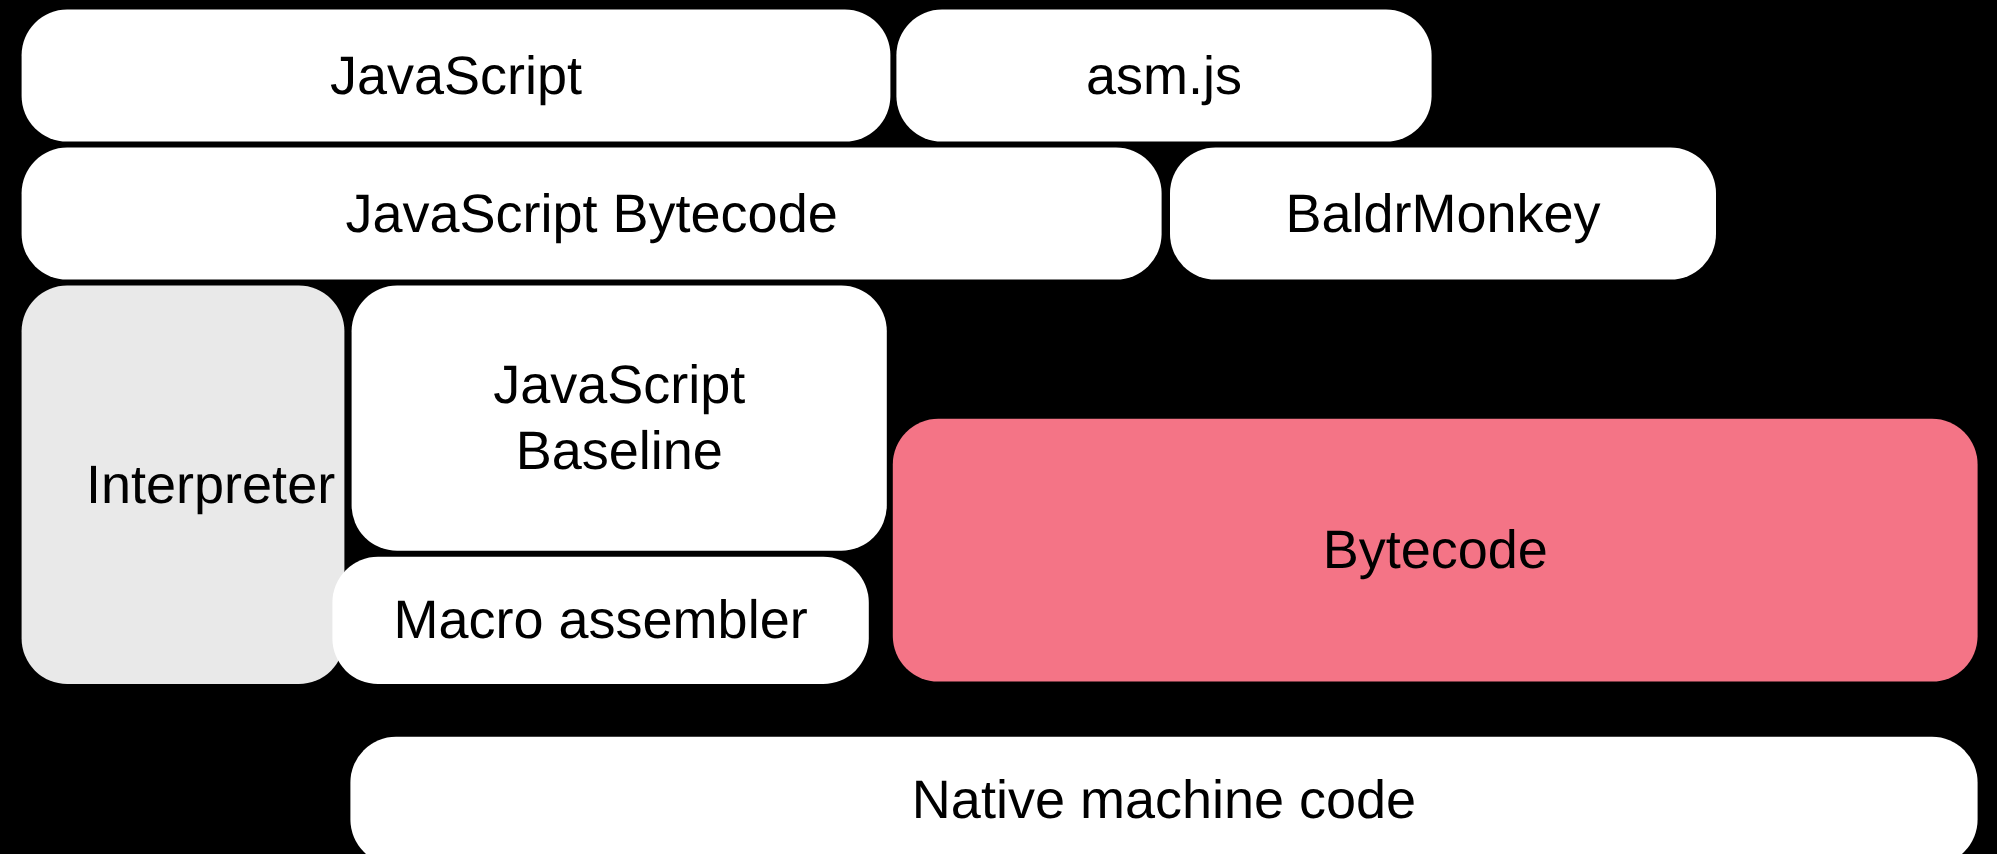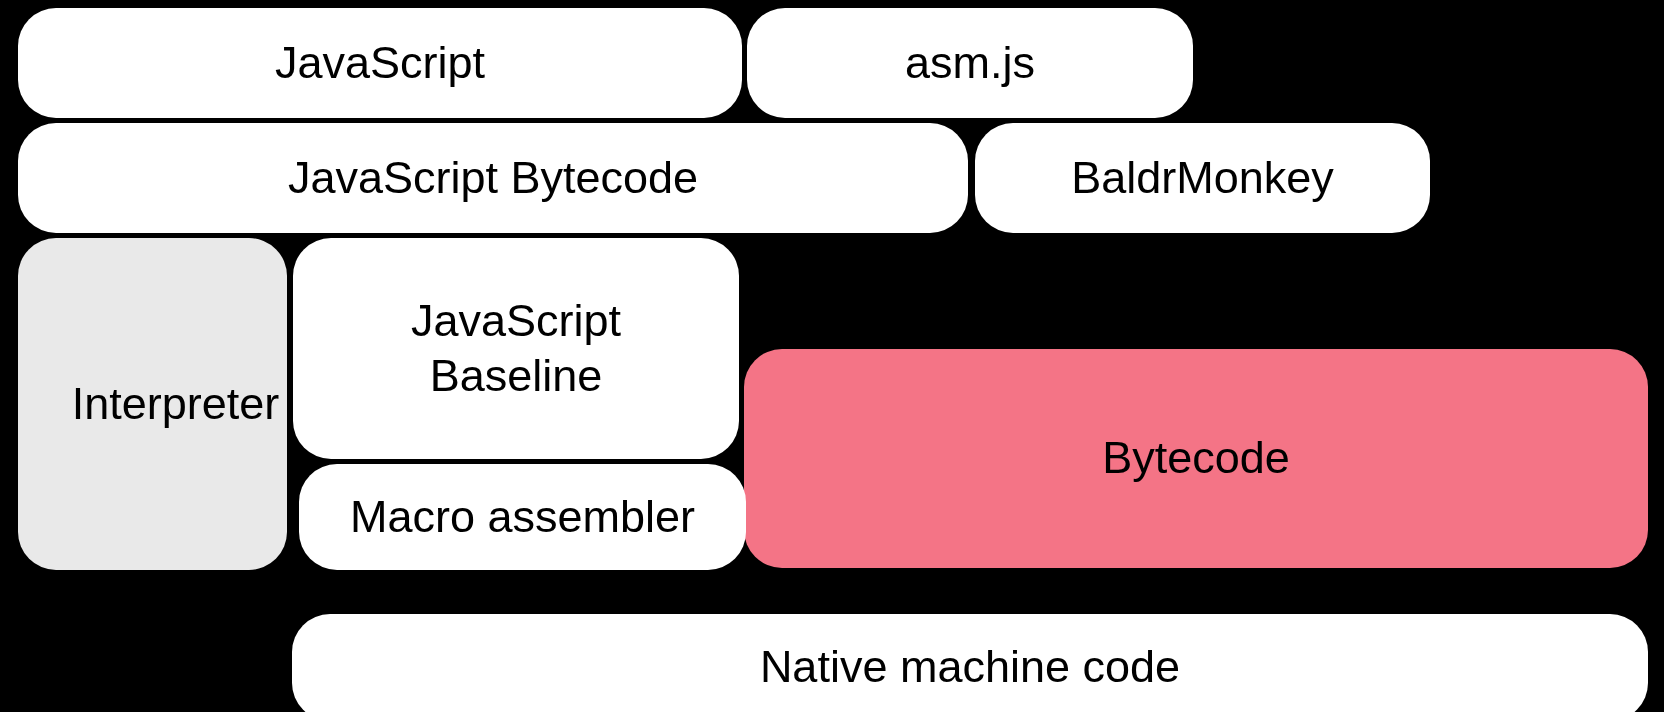--- a/index.html
+++ b/index.html
@@ -33,21 +33,21 @@
   
   .n-javascript          { left: 18px;   top: 8px;   width: 724px;  height: 110px; }
   .n-asmjs               { left: 747px;  top: 8px;   width: 446px;  height: 110px; }
   .n-wasm                { left: 1203px; top: 8px;   width: 452px;  height: 110px; }
   .n-javascript-bytecode { left: 18px;   top: 123px; width: 950px;  height: 110px; }
   .n-baldrmonkey         { left: 975px;  top: 123px; width: 455px;  height: 110px; }
   .n-interpreter         { left: 18px;   top: 238px; width: 269px;  height: 332px; padding-left: 46px; }
   .n-javascript-baseline { left: 293px;  top: 238px; width: 446px;  height: 221px; }
   .n-ion-mir             { left: 743px;  top: 237px; width: 451px;  height: 107px; }
   .n-cranelift           { left: 744px;  top: 349px; width: 904px;  height: 219px; }
-  .n-macro-assembler     { left: 299px;  top: 464px; width: 447px;  height: 106px; }
+  .n-macro-assembler     { left: 277px;  top: 464px; width: 447px;  height: 106px; }
   .n-native-machine-code { left: 292px;  top: 577px; width: 1356px; height: 107px; }
 </style>
 </head>
 <body>
 
 <div id="canvas" style="background-color: rgb(0, 0, 0);">
 
   <div class="node n-javascript" style="background-color: rgb(255, 255, 255);">
     <span class="label">JavaScript</span>
   </div>

